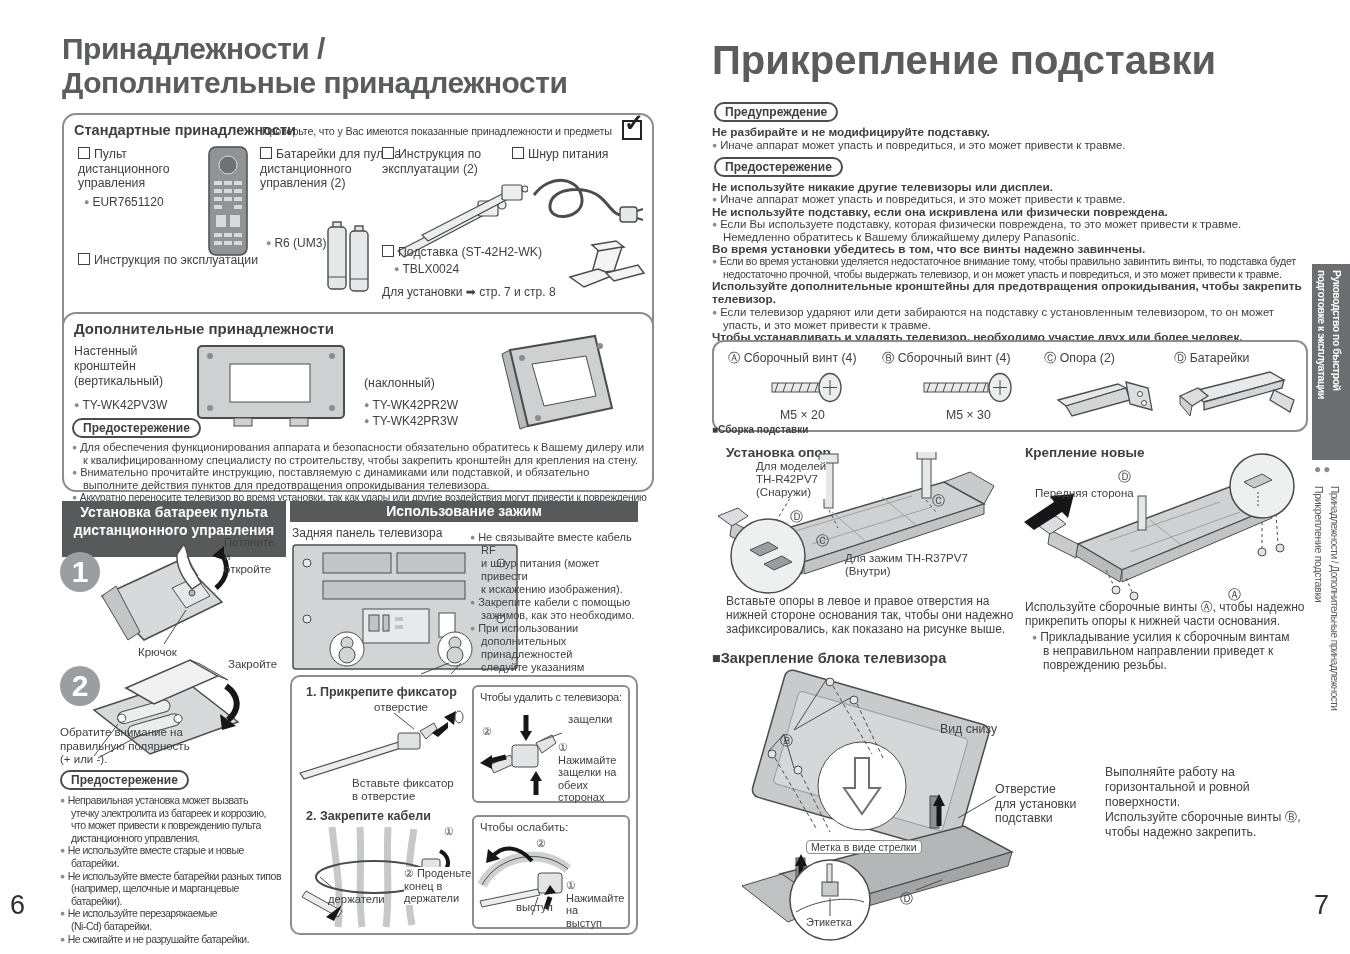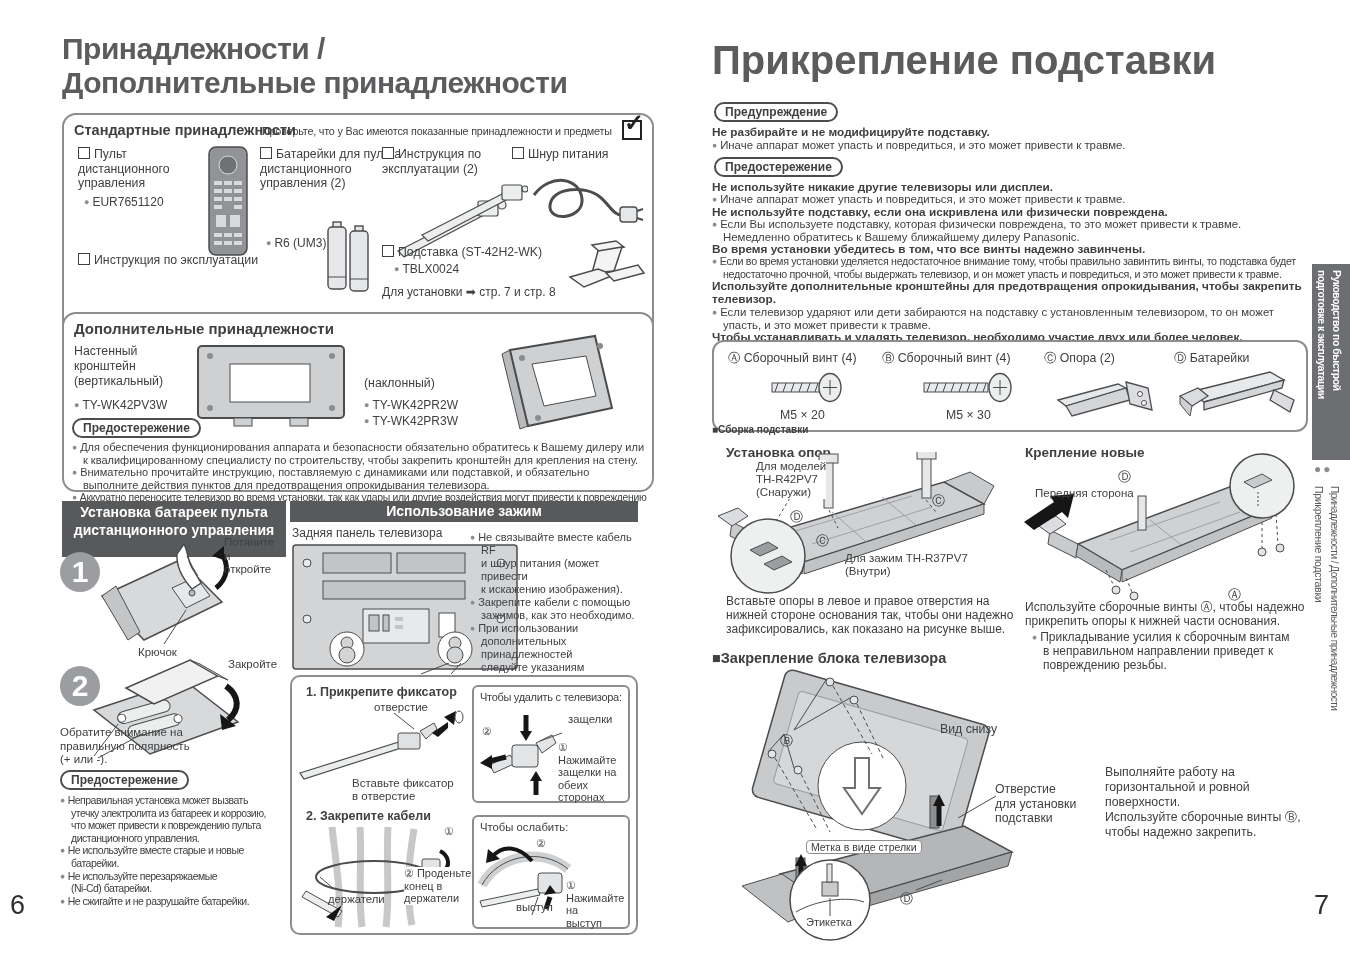--- a/index.html
+++ b/index.html
@@ -201,20 +201,22 @@
   <div class="abs pre" style="left:60px; top:726px; font-size:11.5px; line-height:13.5px;">Обратите внимание на
 правильную полярность
 (+ или -).</div>
   <div class="pill" style="left:60px; top:770px;">Предостережение</div>
   <div class="abs tight" style="left:60px; top:794px; width:228px; font-size:10.5px; line-height:12.6px;">
     <div class="li pre">Неправильная установка может вызвать
 утечку электролита из батареек и коррозию,
 что может привести к повреждению пульта
 дистанционного управления.</div>
     <div class="li pre">Не используйте вместе старые и новые батарейки.</div>
+    <div class="li pre">Не используйте вместе батарейки разных типов
+(например, щелочные и марганцевые батарейки).</div>
     <div class="li pre">Не используйте перезаряжаемые
 (Ni-Cd) батарейки.</div>
     <div class="li pre">Не сжигайте и не разрушайте батарейки.</div>
   </div>
 
   <div class="hbar" style="left:290px; top:501px; width:348px; height:21px; font-size:14px; line-height:21px;">Использование зажим</div>
   <div class="abs" style="left:292px; top:526px; font-size:12px;">Задняя панель телевизора</div>
   <svg class="abs" style="left:291px; top:543px;" width="228" height="132" viewBox="0 0 228 132">
     <rect x="2" y="2" width="224" height="124" rx="3" fill="#d3d4d6" stroke="#4b4c4e" stroke-width="1.5"></rect>
     <rect x="32" y="10" width="68" height="20" fill="#c3c4c6" stroke="#4b4c4e"></rect>

